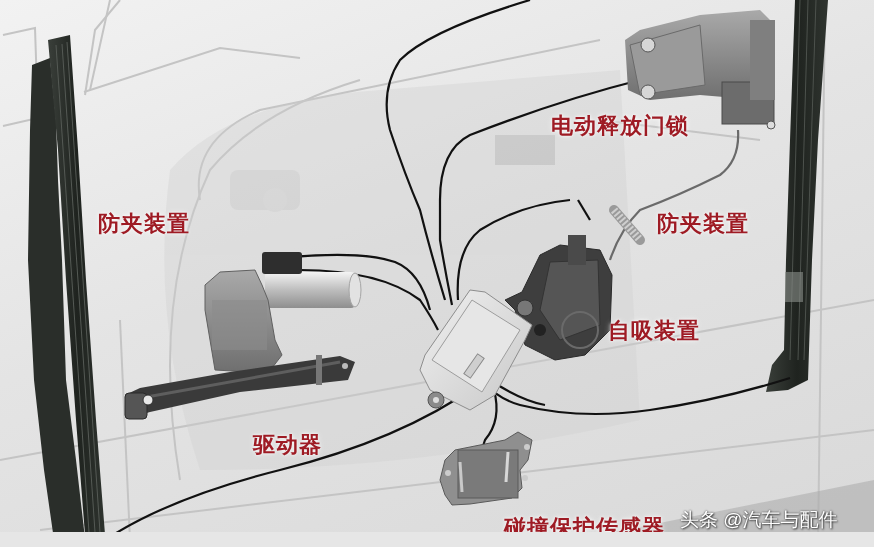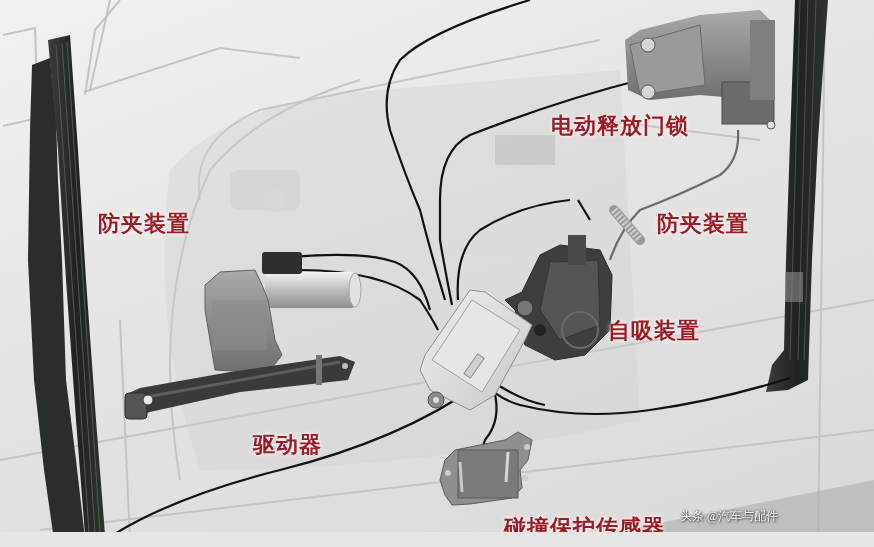--- a/index.html
+++ b/index.html
@@ -18,22 +18,22 @@
       font-weight: bold;
       font-size: 22px;
       letter-spacing: 1px;
       white-space: nowrap;
       text-shadow: 0 0 3px rgba(255,255,255,0.9), 0 0 6px rgba(255,255,255,0.6);
       line-height: 1;
     }
     .watermark {
       position: absolute;
       color: #ffffff;
-      font-family: Liberation Serif, serif;
-      font-size: 12px;
+      font-family: Liberation Sans, sans-serif;
+      font-size: 19px;
       white-space: nowrap;
       text-shadow: 0 0 2px rgba(0,0,0,0.75), 1px 1px 2px rgba(0,0,0,0.6);
       line-height: 1;
     }
   </style>
 </head>
 <body>
 
 <div class="stage">
 

